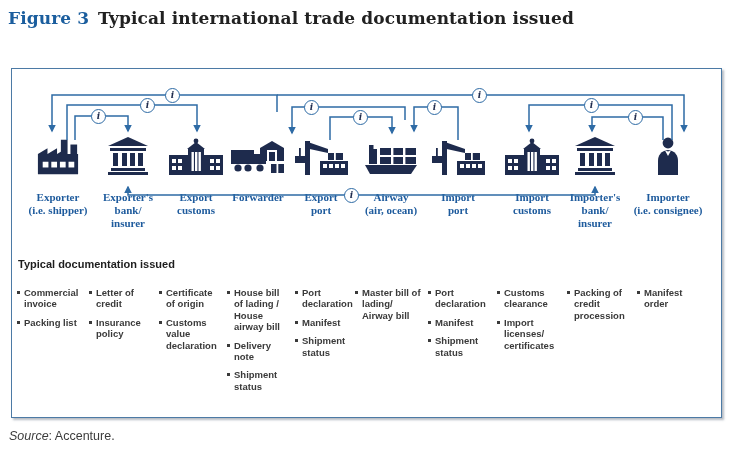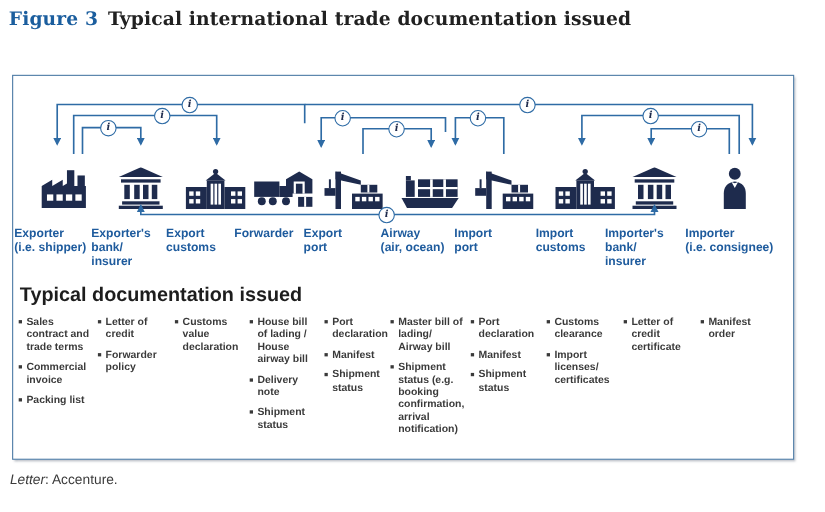--- a/index.html
+++ b/index.html
@@ -17,29 +17,29 @@
     position:absolute;left:11px;top:68px;width:709px;height:348px;
     border:1.5px solid #4c7aa5;background:#fff;
     box-shadow:2px 2px 2px rgba(110,120,135,.5);
   }
   .arrows{position:absolute;left:0;top:0;z-index:2;pointer-events:none;}
   .ibadge{
     position:absolute;width:13px;height:13px;border:1.2px solid #2e6ba5;border-radius:50%;
     background:#fff;color:#1e2b4d;font-family:"DejaVu Serif",serif;font-style:italic;
     font-weight:bold;font-size:9px;line-height:12px;text-align:center;z-index:3;
   }
-  .entity{position:absolute;width:90px;top:148px;text-align:left;z-index:1;}
+  .entity{position:absolute;width:90px;top:133px;text-align:center;z-index:1;font-family:Liberation Serif, serif;}
   .icon-wrap{height:42px;display:flex;align-items:flex-end;justify-content:center;}
   .icon-wrap svg{display:block;fill:#1e2b4d;}
   .entity-label{
     margin-top:16px;font-size:11px;font-weight:bold;color:#1e5b9d;
     line-height:1.18;white-space:pre-line;
   }
   .docs-heading{
-    position:absolute;left:18px;top:258px;font-size:18px;font-weight:bold;color:#1d1d1d;z-index:1;
+    position:absolute;left:18px;top:258px;font-size:11px;font-weight:bold;color:#1d1d1d;z-index:1;
   }
   .docs{position:absolute;top:287px;margin:0;padding:0;list-style:none;z-index:1;}
   .docs li{
     position:relative;padding-left:8px;margin:0 0 7px 0;
     font-size:9.5px;font-weight:bold;color:#3a3a3a;line-height:1.2;
   }
   .docs li::before{
     content:"";position:absolute;left:1px;top:4px;width:3px;height:3px;background:#3a3a3a;
   }
   .source{
@@ -285,54 +285,53 @@
         <polygon points="9,13.5 12,19 15,13.5 12,14.5" fill="#fff"></polygon>
       </svg>
   </div>
   <div class="entity-label">Importer
 (i.e. consignee)</div>
 </div>
 
 <div class="docs-heading">Typical documentation issued</div>
 
 <ul class="docs" style="left:16px;width:72px">
-  <li>Sales contract and trade terms</li>
   <li>Commercial invoice</li>
   <li>Packing list</li>
 </ul>
 <ul class="docs" style="left:88px;width:60px">
   <li>Letter of credit</li>
-  <li>Forwarder policy</li>
+  <li>Insurance policy</li>
 </ul>
 <ul class="docs" style="left:158px;width:66px">
+  <li>Certificate of origin</li>
   <li>Customs value declaration</li>
 </ul>
 <ul class="docs" style="left:226px;width:64px">
   <li>House bill of lading / House airway bill</li>
   <li>Delivery note</li>
   <li>Shipment status</li>
 </ul>
 <ul class="docs" style="left:294px;width:56px">
   <li>Port declaration</li>
   <li>Manifest</li>
   <li>Shipment status</li>
 </ul>
 <ul class="docs" style="left:354px;width:72px">
   <li>Master bill of lading/ Airway bill</li>
-  <li>Shipment status (e.g. booking confirmation, arrival notification)</li>
 </ul>
 <ul class="docs" style="left:427px;width:64px">
   <li>Port declaration</li>
   <li>Manifest</li>
   <li>Shipment status</li>
 </ul>
 <ul class="docs" style="left:496px;width:66px">
   <li>Customs clearance</li>
   <li>Import licenses/ certificates</li>
 </ul>
 <ul class="docs" style="left:566px;width:64px">
-  <li>Letter of credit certificate</li>
+  <li>Packing of credit procession</li>
 </ul>
 <ul class="docs" style="left:636px;width:66px">
   <li>Manifest order</li>
 </ul>
 
-<p class="source"><span class="src-label">Letter</span><span>: Accenture.</span></p>
+<p class="source"><span class="src-label">Source</span><span>: Accenture.</span></p>
 
 </body></html>

